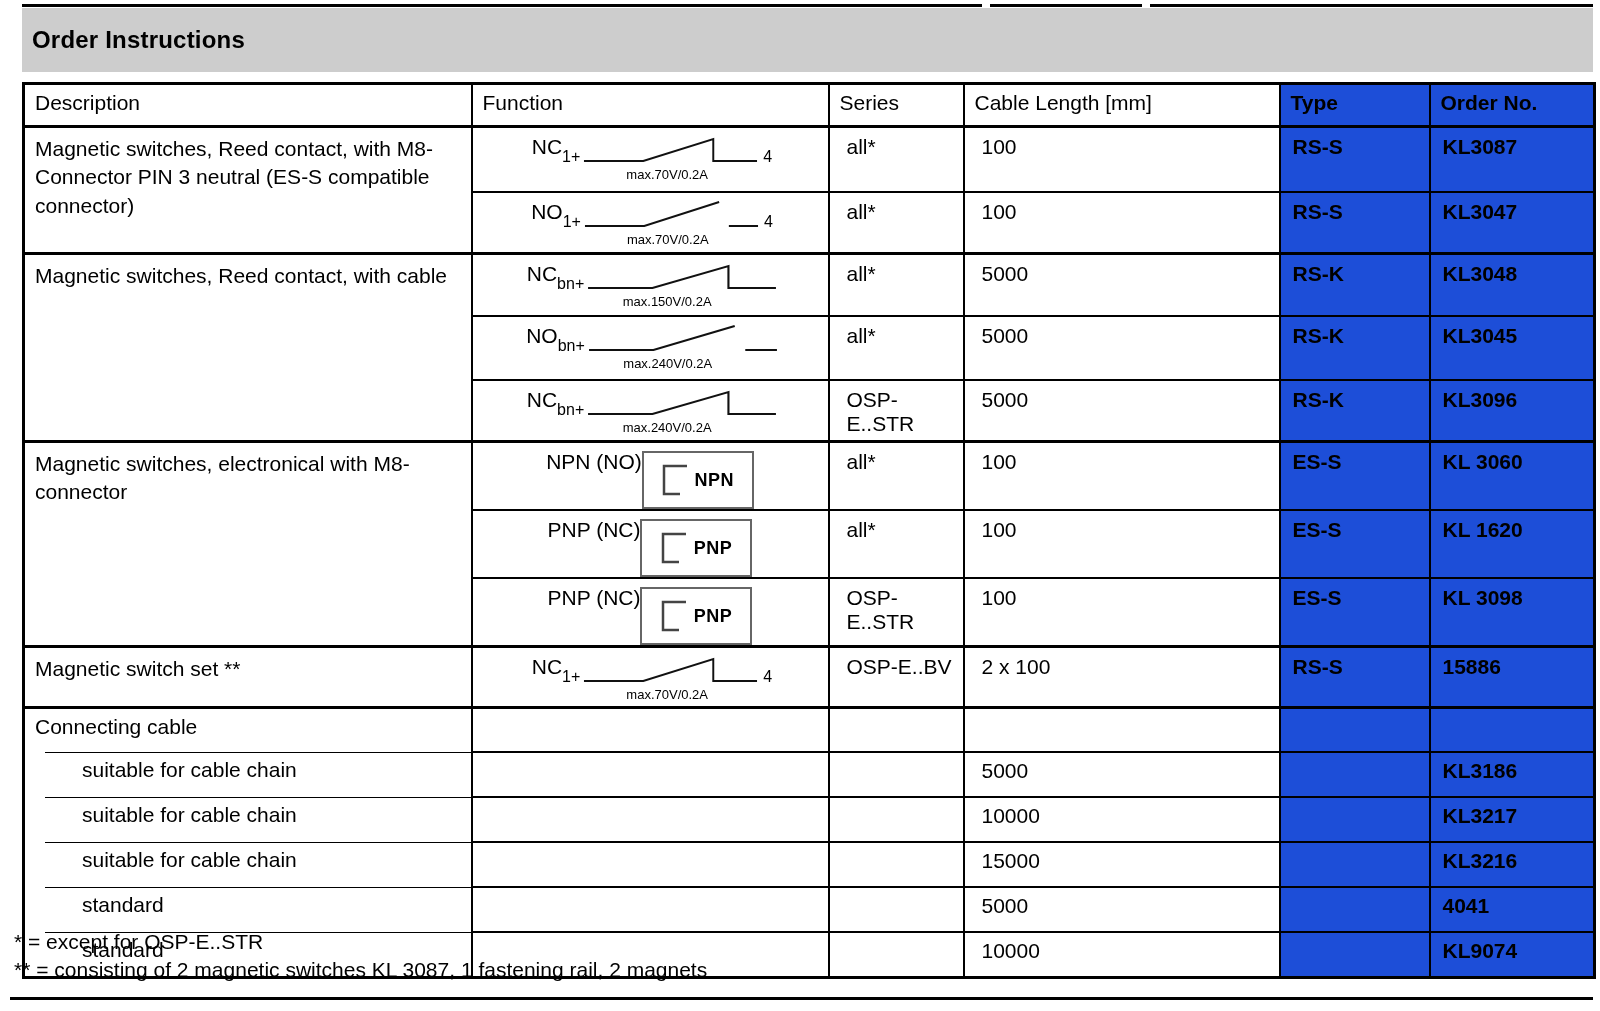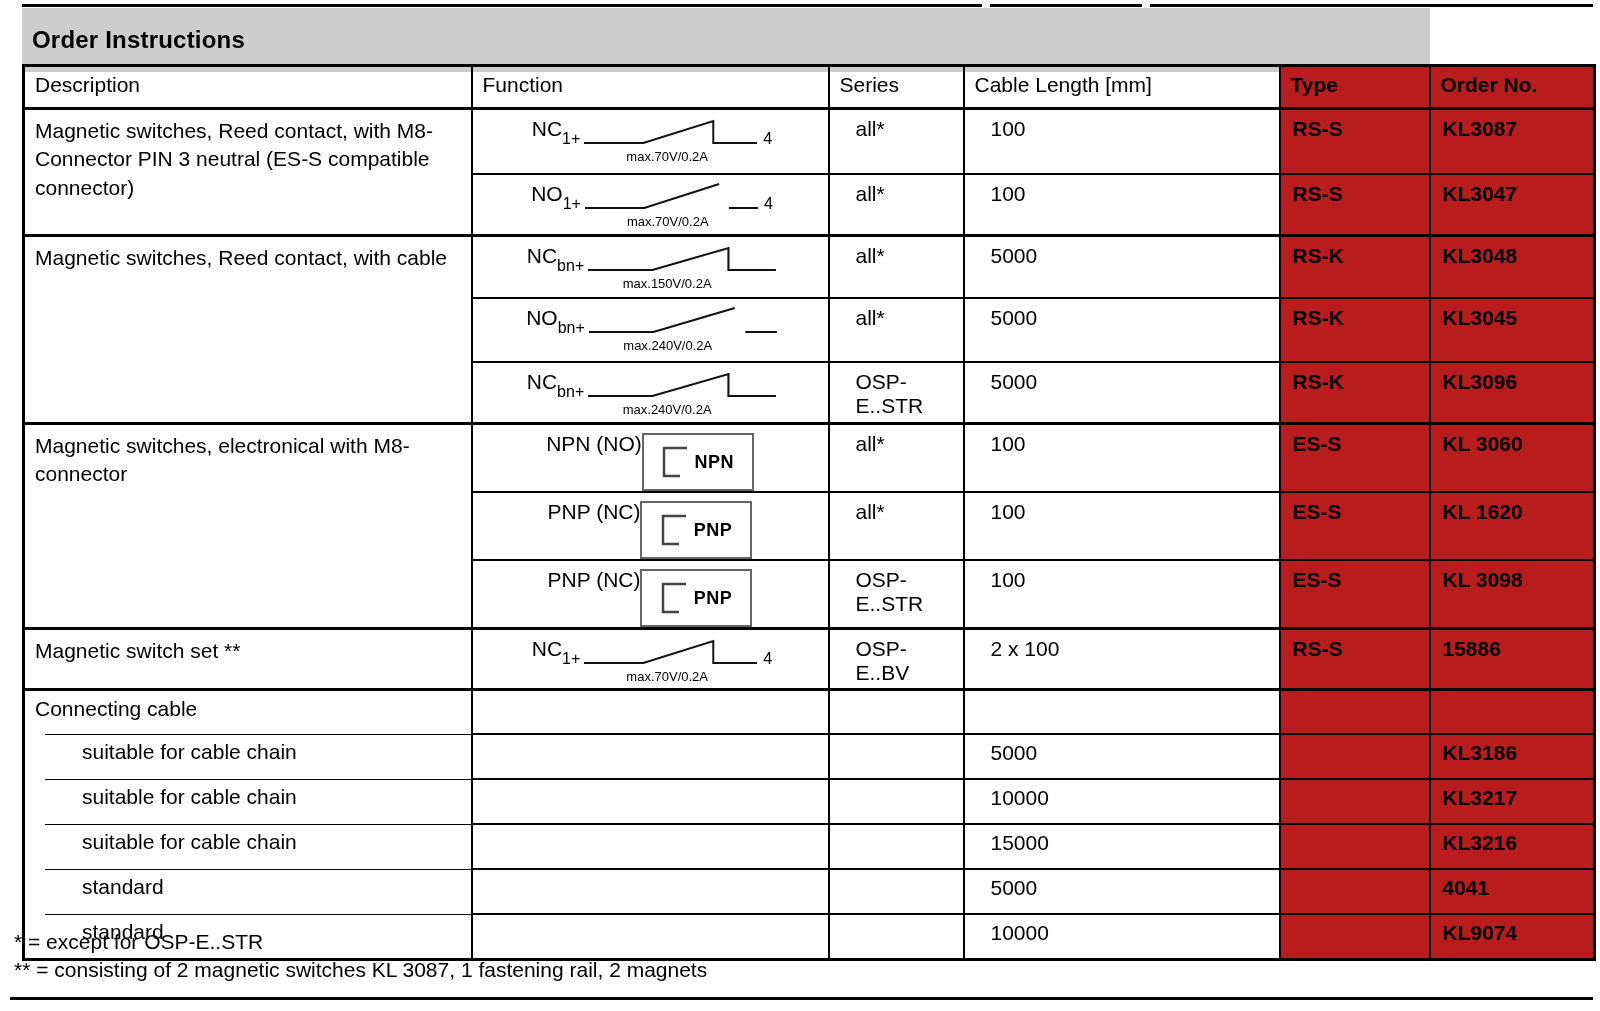--- a/index.html
+++ b/index.html
@@ -6,34 +6,34 @@
   .page{position:relative;width:1600px;height:1011px;background:#ffffff;
         font-family:"Liberation Sans",sans-serif;color:#000;overflow:hidden;}
 
   
   .toprule{position:absolute;top:4px;height:3px;background:#000;}
   .seg1{left:22px;width:960px;}
   .seg2{left:990px;width:152px;}
   .seg3{left:1150px;width:443px;}
 
   
-  .banner{position:absolute;left:22px;top:8px;width:1408px;height:64px;background:#cdcdcd;
+  .banner{position:absolute;left:22px;top:8px;width:1571px;height:64px;background:#cdcdcd;
           display:flex;align-items:center;}
   .banner .title{font-size:24px;font-weight:bold;padding-left:10px;letter-spacing:.2px;}
 
   
-  table.order{position:absolute;left:22px;top:64px;width:1571px;border-collapse:collapse;
+  table.order{position:absolute;left:22px;top:82px;width:1571px;border-collapse:collapse;
               table-layout:fixed;border:3px solid #000;}
   td,th{border:2px solid #000;vertical-align:top;padding:0;font-size:21px;font-weight:normal;
         text-align:left;overflow:hidden;}
   th{height:40px;line-height:36px;padding-left:10px;}
-  th.gr,td.gr{background:#b91c1c;}
+  th.gr,td.gr{background:#1d4ed8;}
   th.b{font-weight:bold;}
   td.c-desc{padding:7px 8px 0 10px;line-height:1.35;}
-  td.c-series,td.c-cable{padding:7px 8px 0 26px;}
+  td.c-series,td.c-cable{padding:7px 8px 0 17px;}
   td.c-type,td.c-order{padding:7px 8px 0 12px;font-weight:bold;}
   tr.g > td{border-top:3px solid #000;margin-top:9px;}
 
   
   .fnwrap{display:flex;justify-content:center;align-items:flex-start;padding:6px 8px 0 12px;}
   .fn-label{line-height:1.2;white-space:nowrap;}
   .wave{display:inline-block;}
   .wline{display:flex;align-items:flex-end;}
   .pin{font-size:16px;line-height:1;margin:0 3px -1px 0;white-space:nowrap;}
   .pin.r{margin:0 0 -1px 5px;}

